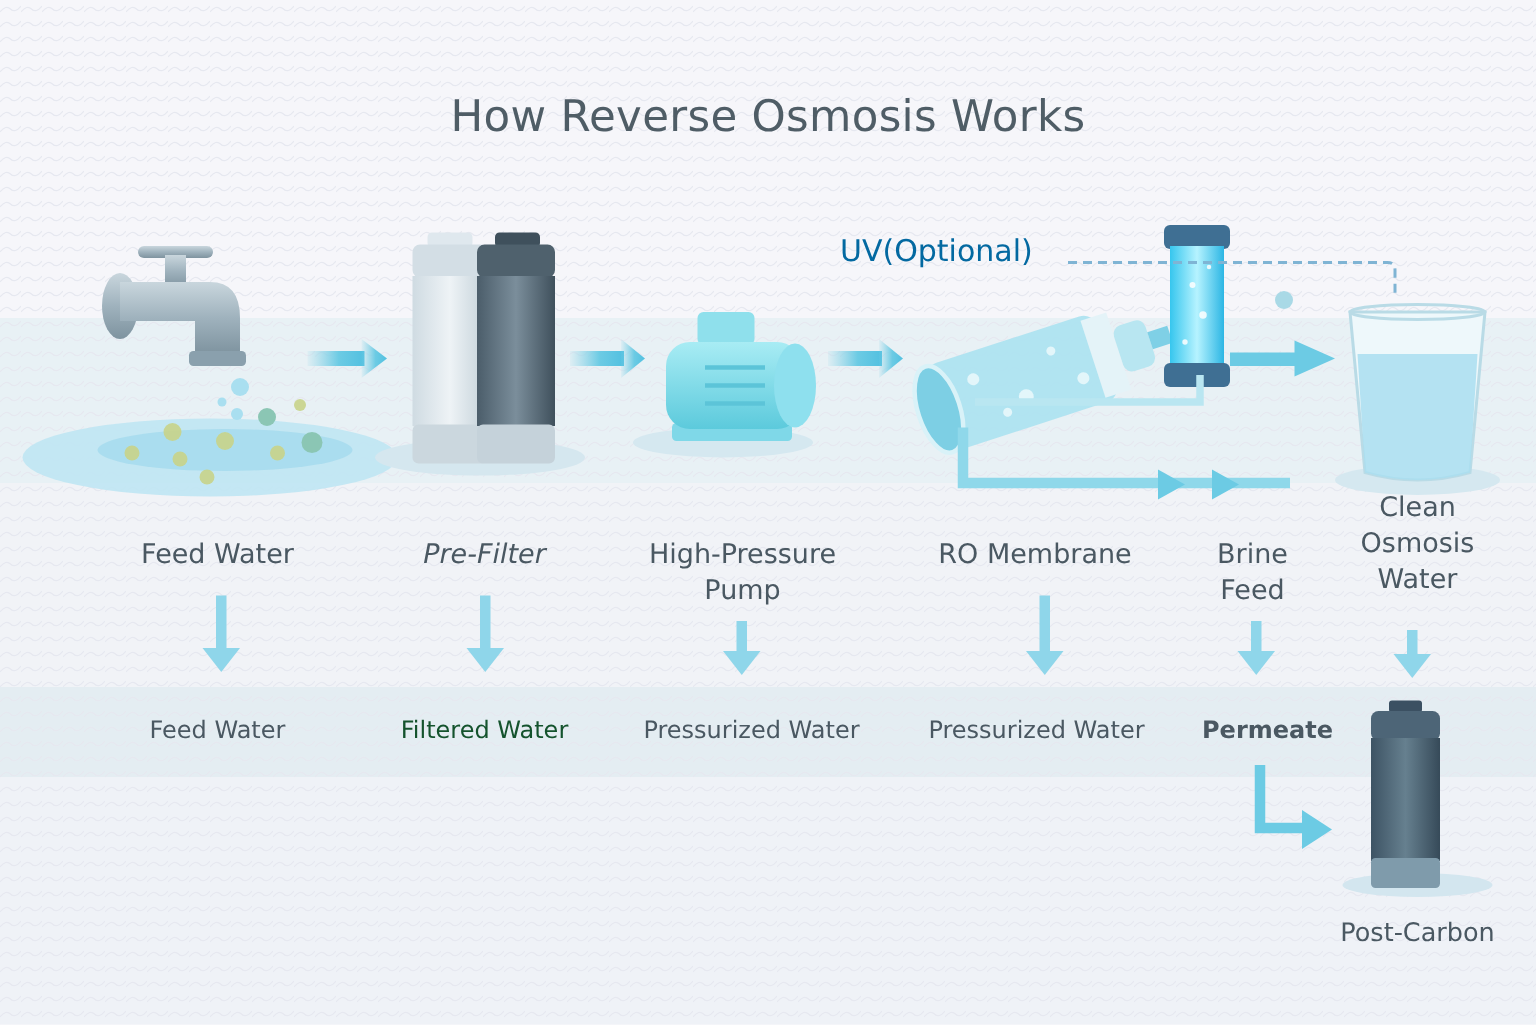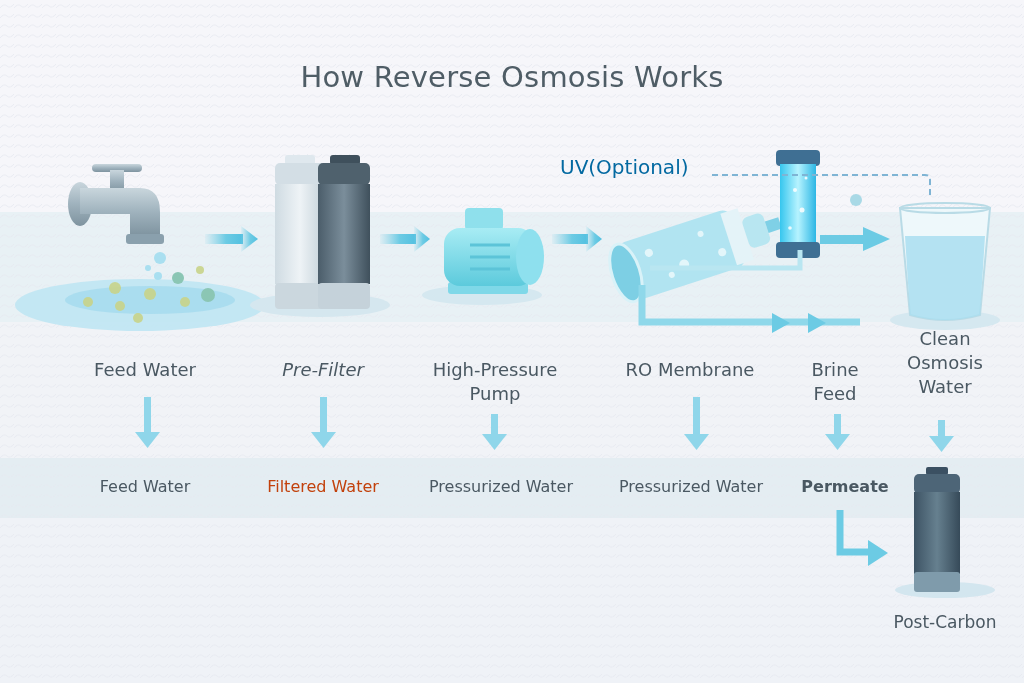--- a/index.html
+++ b/index.html
@@ -3,21 +3,21 @@
 <meta charset="utf-8">
 <style>
   html, body { margin:0; padding:0; }
   body { width:1024px; height:683px; overflow:hidden; position:relative;
          font-family:"DejaVu Sans", sans-serif; background:#f6f6fa; }
   .bg { position:absolute; left:0; top:0; width:1024px; height:683px; }
   .title { position:absolute; left:0; width:1024px; top:60px; text-align:center;
            font-size:29px; color:#4f5d66; font-weight:500; letter-spacing:0.2px; }
   .stage-label { position:absolute; text-align:center; font-size:18px; color:#4a5862; line-height:24px; }
   .out-label { position:absolute; text-align:center; font-size:16px; color:#4a5862; }
-  .out-label.blue { color:#c2410c; }
+  .out-label.blue { color:#14532d; }
   .uv-label { position:absolute; left:560px; top:155px; font-size:20px; color:#0369a1; }
 </style>
 </head>
 <body>
 
 <svg class="bg" viewBox="0 0 1024 683">
   <defs>
     <pattern id="tex" width="14" height="10" patternUnits="userSpaceOnUse">
       <path d="M0 8 Q4 3 7 6 T14 4" fill="none" stroke="#e6e8f0" stroke-width="0.8"></path>
     </pattern>

